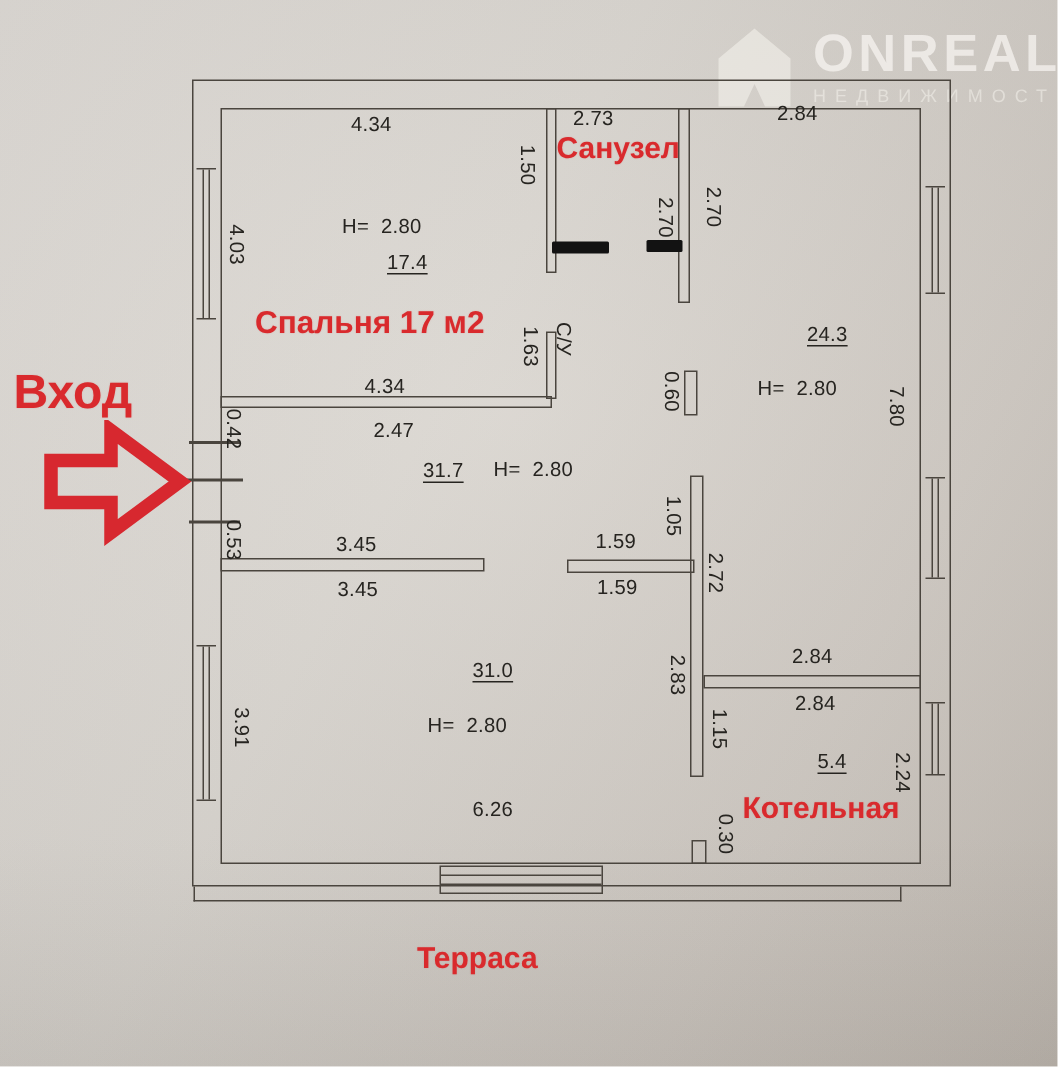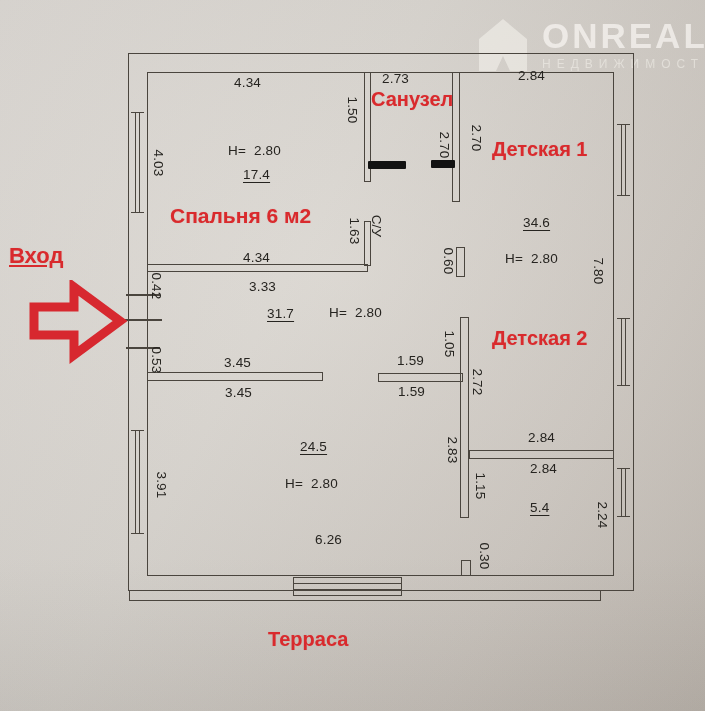--- a/index.html
+++ b/index.html
@@ -18,21 +18,21 @@
   .outline { border:1.7px solid #4a453e; background:transparent; }
   .wall { border:1.3px solid #4a453e; background:transparent; }
   .winv { border-top:1.2px solid #4a453e; border-bottom:1.2px solid #4a453e; }
   .winv i { position:absolute; top:0; bottom:0; width:1.2px; background:#4a453e; }
   .winh { border:1.2px solid #4a453e; }
   .winh i { position:absolute; left:0; right:0; height:1.2px; background:#4a453e; }
   .tick { background:#4a453e; }
   .bar  { background:#121212; border-radius:1px; }
   .dim  { position:absolute; font-size:13.5px; color:#262420; white-space:pre; letter-spacing:0.2px; }
   .dimv { transform:translate(-50%,-50%) rotate(90deg); transform-origin:center; }
-  .area { text-decoration:underline; text-underline-offset:3px; }
+  .area { text-decoration:underline; text-underline-offset:3px;margin-left:15px; }
   .room { position:absolute; color:#d92a2d; font-weight:700; font-size:20px; white-space:nowrap;
           text-shadow:0 0 1px rgba(217,42,45,0.25); }
   .wm   { position:absolute; left:478px; top:18px; display:flex; align-items:flex-start; gap:14px;
           pointer-events:none; }
   .wm-text .brand { font-size:35px; font-weight:700; letter-spacing:3px; color:rgba(250,248,244,0.68); line-height:1; }
   .wm-text .tagline { margin-top:4px; font-size:12px; letter-spacing:6px; color:rgba(248,245,240,0.5); }
 </style>
 </head>
 <body>
 
@@ -96,44 +96,43 @@
 
   <div class="abs tick" style="left:126px;top:294px;width:34px;height:2px;"></div>
   <div class="abs tick" style="left:126px;top:347px;width:34px;height:2px;"></div>
   <div class="abs tick" style="left:114px;top:319px;width:48px;height:2px;"></div>
 
   <svg class="abs" style="left:28px;top:280px;" width="100" height="84" viewBox="0 0 100 84">
     <path d="M6 27 L46 27 L46 7 L92 41 L46 75 L46 55 L6 55 Z" fill="none" stroke="#d7282f" stroke-width="9" stroke-linejoin="miter"></path>
   </svg>
 
   <div class="room" style="left:371px;top:88px;text-align:center;">Санузел</div>
-  <div class="room" style="left:492px;top:138px;">Детская 1</div>
-  <div class="room" style="left:170px;top:204px;font-size:21px;">Спальня 6 м2</div>
-  <div class="room" style="left:9px;top:243px;font-size:22px;text-decoration:underline;">Вход</div>
-  <div class="room" style="left:492px;top:327px;">Детская 2</div>
-  <div class="room" style="left:268px;top:628px;">Терраса</div>
+  <div class="room" style="left:170px;top:204px;font-size:21px;">Спальня 17 м2</div>
+  <div class="room" style="left:9px;top:243px;font-size:32px;">Вход</div>
+  <div class="room" style="left:495px;top:528px;">Котельная</div>
+  <div class="room" style="left:278px;top:628px;">Терраса</div>
 
   <div class="dim" style="left:234px;top:75px;">4.34</div>
   <div class="dim" style="left:382px;top:71px;">2.73</div>
   <div class="dim" style="left:518px;top:68px;">2.84</div>
   <div class="dim" style="left:228px;top:143px;">H=  2.80</div>
   <div class="dim area" style="left:243px;top:167px;">17.4</div>
   <div class="dim" style="left:243px;top:250px;">4.34</div>
-  <div class="dim" style="left:249px;top:279px;">3.33</div>
+  <div class="dim" style="left:249px;top:279px;">2.47</div>
   <div class="dim area" style="left:267px;top:306px;">31.7</div>
   <div class="dim" style="left:329px;top:305px;">H=  2.80</div>
-  <div class="dim area" style="left:523px;top:215px;">34.6</div>
+  <div class="dim area" style="left:523px;top:215px;">24.3</div>
   <div class="dim" style="left:505px;top:251px;">H=  2.80</div>
   <div class="dim" style="left:224px;top:355px;">3.45</div>
   <div class="dim" style="left:225px;top:385px;">3.45</div>
   <div class="dim" style="left:397px;top:353px;">1.59</div>
   <div class="dim" style="left:398px;top:384px;">1.59</div>
   <div class="dim" style="left:528px;top:430px;">2.84</div>
   <div class="dim" style="left:530px;top:461px;">2.84</div>
-  <div class="dim area" style="left:300px;top:439px;">24.5</div>
+  <div class="dim area" style="left:300px;top:439px;">31.0</div>
   <div class="dim" style="left:285px;top:476px;">H=  2.80</div>
   <div class="dim area" style="left:530px;top:500px;">5.4</div>
   <div class="dim" style="left:315px;top:532px;">6.26</div>
 
   <div class="dim dimv" style="left:158px;top:163px;">4.03</div>
   <div class="dim dimv" style="left:352px;top:110px;">1.50</div>
   <div class="dim dimv" style="left:444px;top:145px;">2.70</div>
   <div class="dim dimv" style="left:476px;top:138px;">2.70</div>
   <div class="dim dimv" style="left:354px;top:231px;">1.63</div>
   <div class="dim dimv" style="left:376px;top:226px;">С/У</div>

